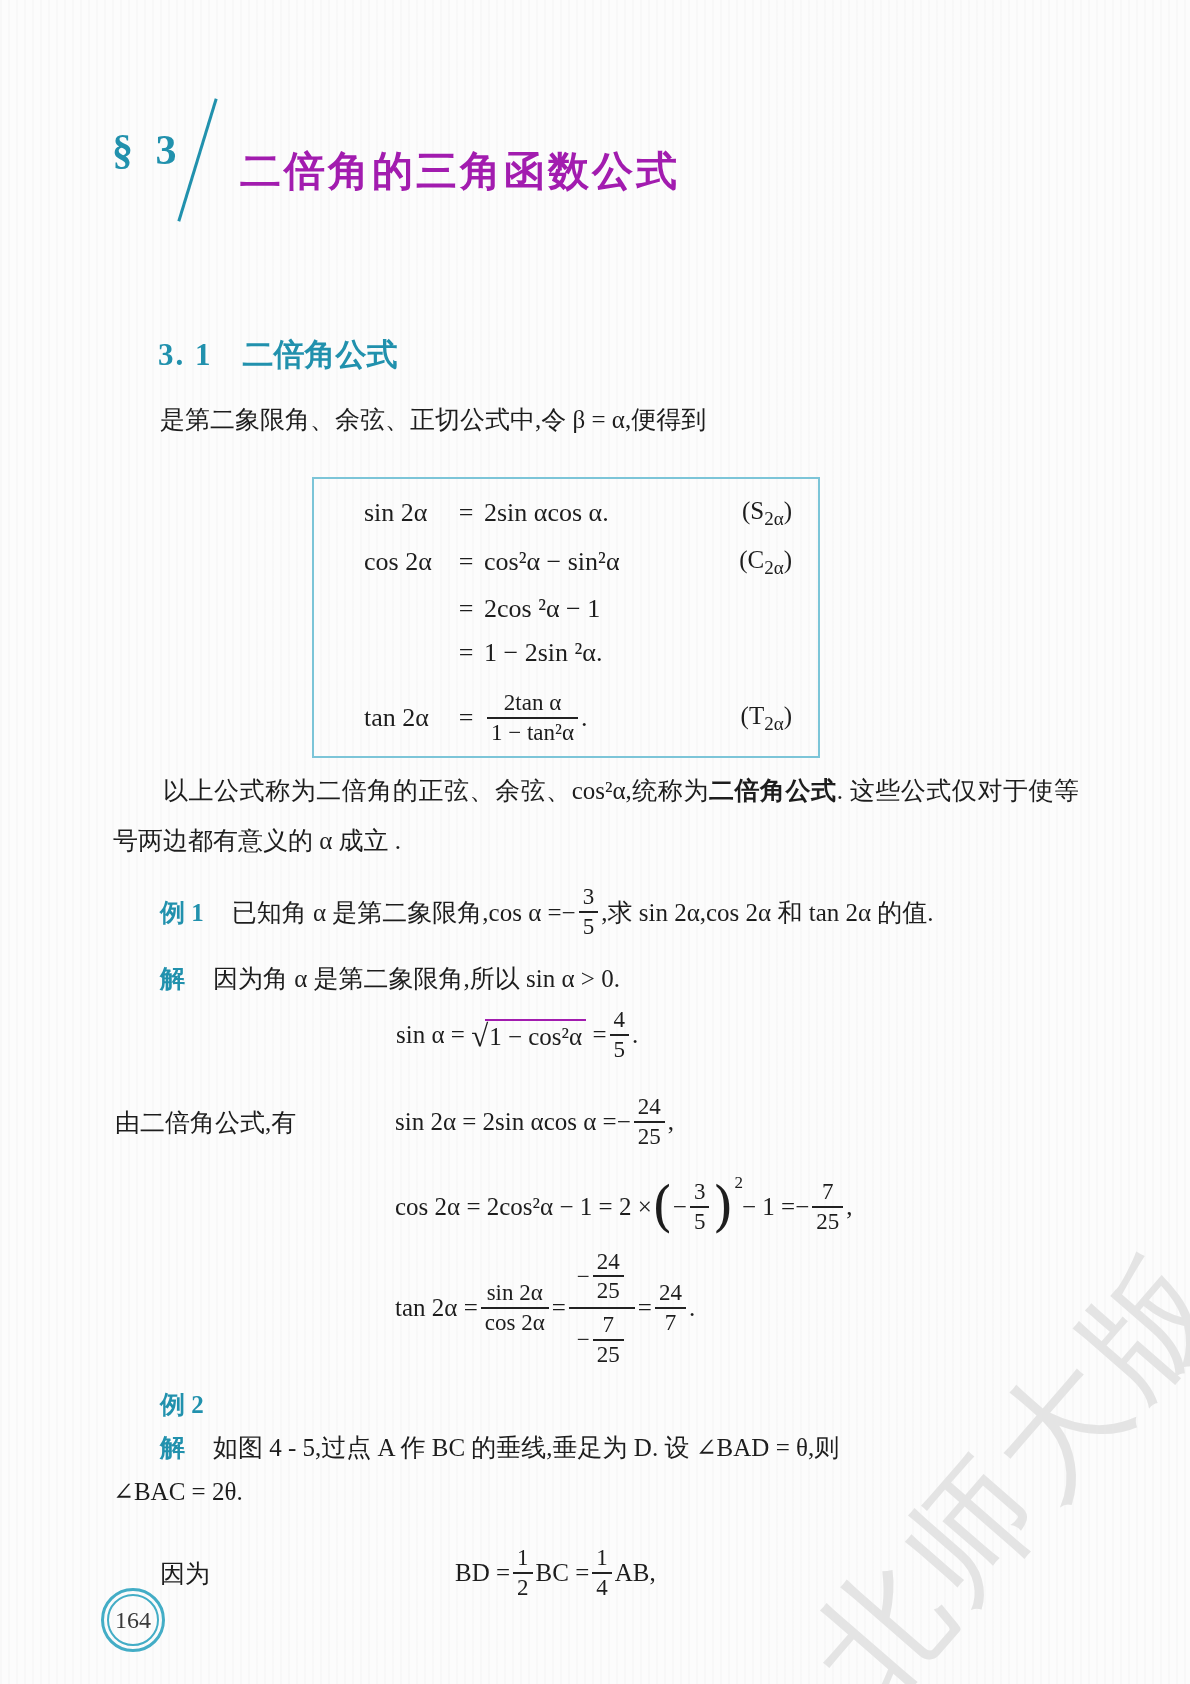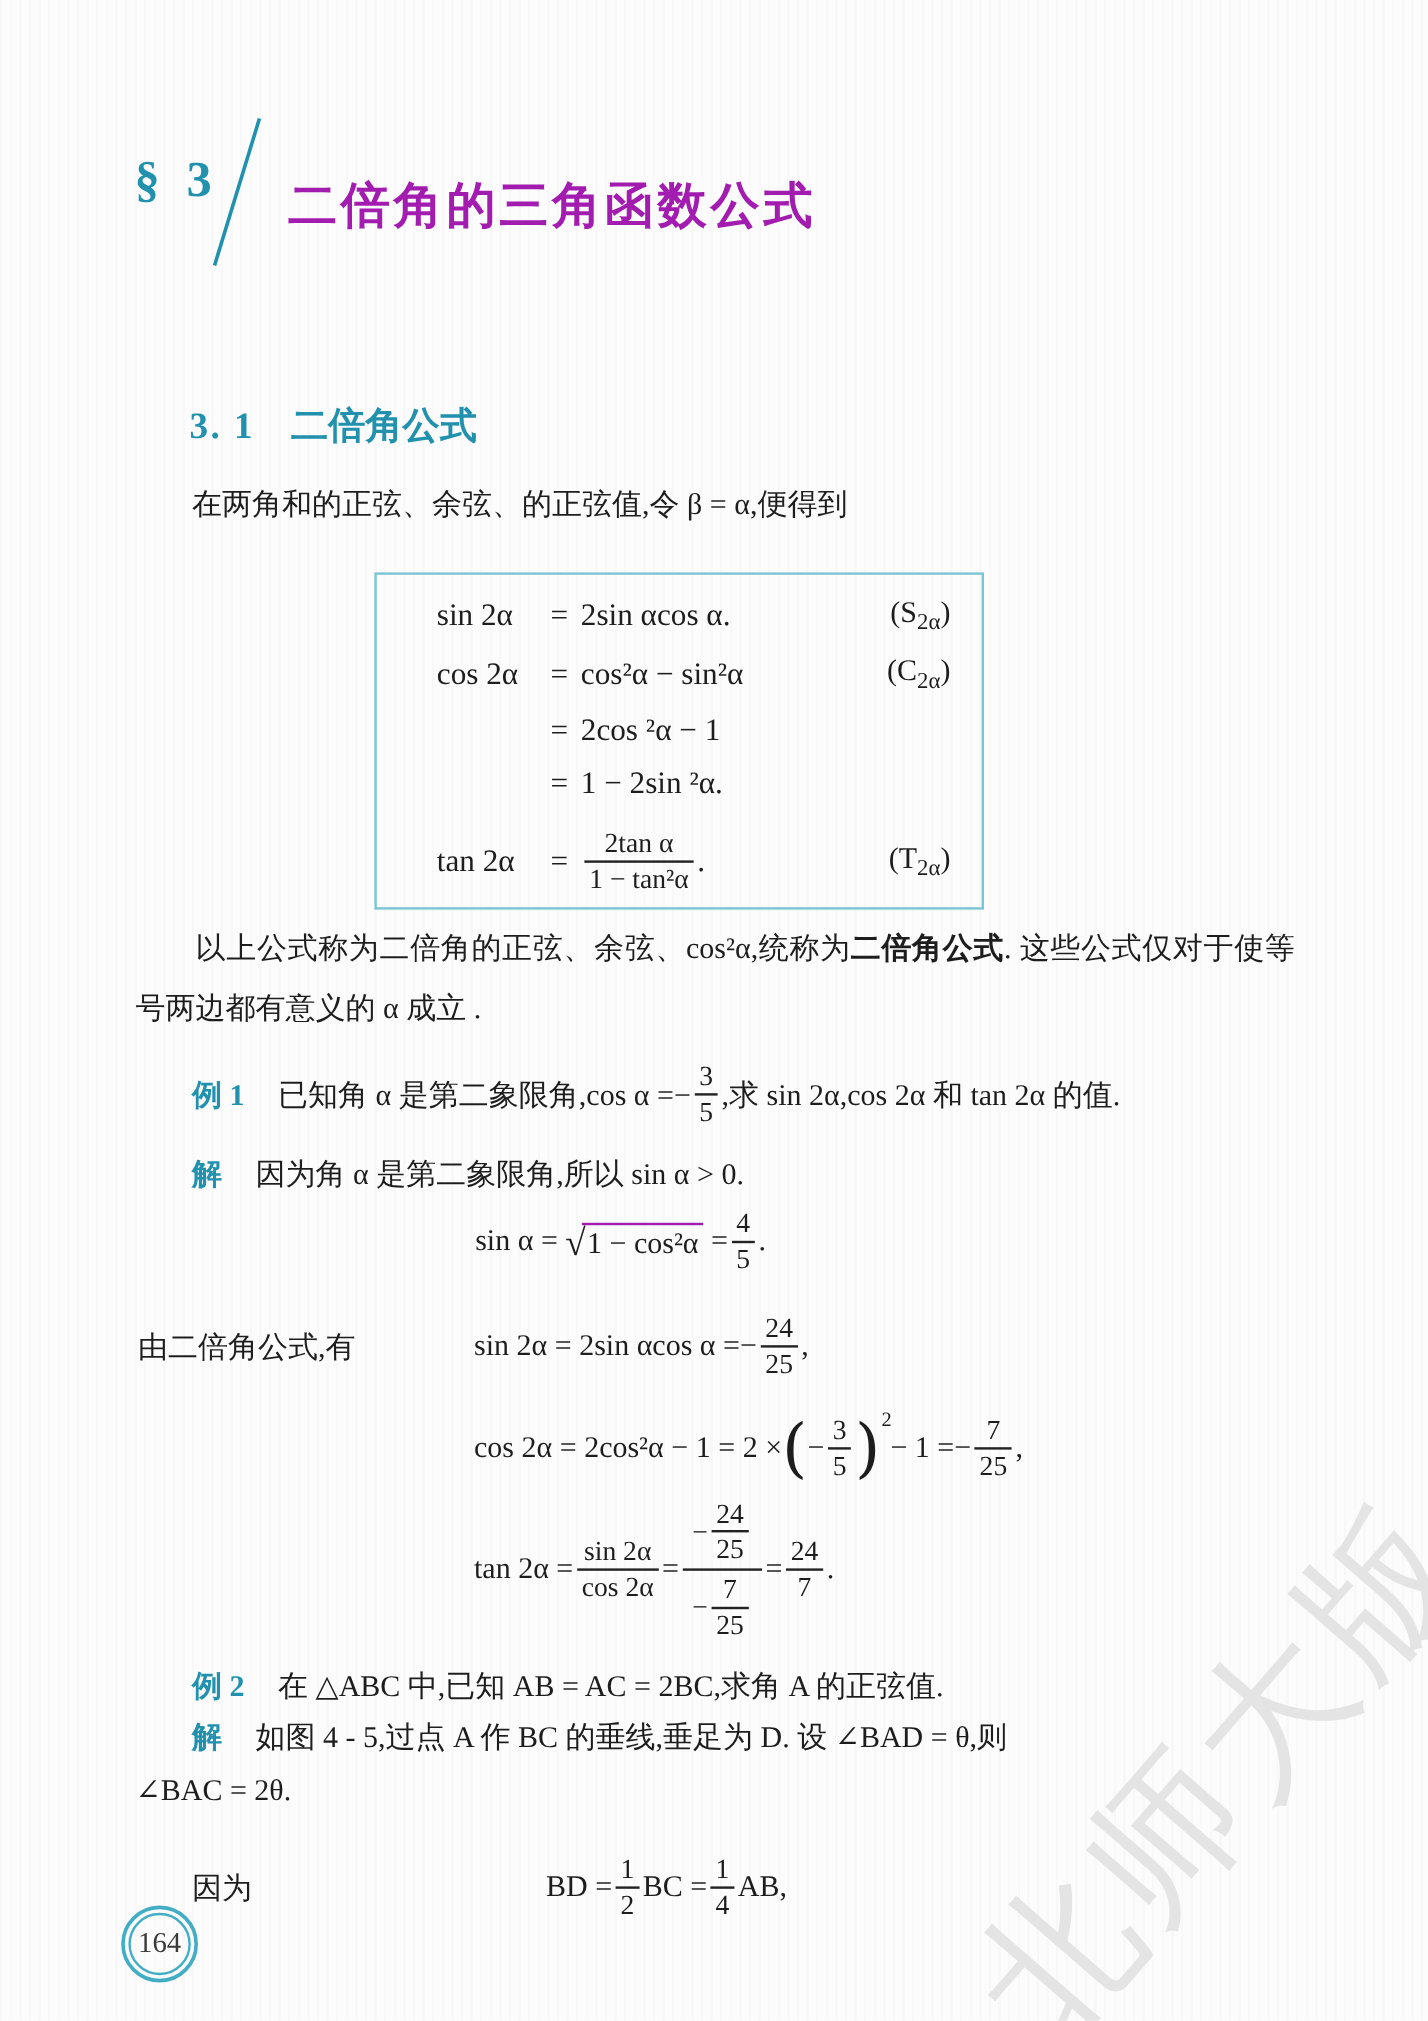--- a/index.html
+++ b/index.html
@@ -90,21 +90,21 @@
   .exrow{ display:flex; align-items:center; }
   .exlabel{ color:#2191ad; font-weight:bold; margin-right:28px; white-space:nowrap; }
   .mathline{ display:flex; align-items:center; white-space:nowrap; }
   .ex1{ left:160px; top:876px; height:72px; }
   .sol1{ left:160px; top:958px; height:40px; }
   .sinref{ left:396px; top:998px; height:74px; }
   .darow-lead{ left:115px; top:1082px; height:80px; display:flex; align-items:center; }
   .sin2a{ left:395px; top:1082px; height:80px; }
   .cos2a{ left:395px; top:1164px; height:86px; }
   .tan2a{ left:395px; top:1252px; height:112px; }
-  .ex2{ left:160px; top:1384px; height:40px; }
+  .ex2{ left:160px; top:1384px; height:40px;gap:32px; }
   .sol2a{ left:160px; top:1427px; height:40px; }
   .sol2b{ left:113px; top:1477px; height:40px; }
   .because-lead{ left:160px; top:1536px; height:74px; display:flex; align-items:center; }
   .bdline{ left:455px; top:1536px; height:74px; }
 
   
   .badge-outer{
     left:101px; top:1588px; width:64px; height:64px;
     border:3px solid #43adc6; border-radius:50%;
     display:flex; align-items:center; justify-content:center;
@@ -123,21 +123,21 @@
 <div class="content">
 
   <div class="abs sec-num">§ 3</div>
   <div class="abs slash"></div>
   <div class="abs chap-title">二倍角的三角函数公式</div>
 
   <div class="abs subsec">
     <span class="num">3. 1</span><span>二倍角公式</span>
   </div>
 
-  <div class="abs body-text intro">在两角和的正弦、余弦、的正弦值,令 β = α,便得到</div>
+  <div class="abs body-text intro">是第二象限角、余弦、正切公式中,令 β = α,便得到</div>
 
   <div class="abs fbox">
     <div class="frow r1">
       <span class="flhs">sin 2α</span>
       <span class="feq">=</span>
       <span>2sin αcos α.</span>
       <span class="ftag"><span>(S</span><sub>2α</sub><span>)</span></span>
     </div>
     <div class="frow r2">
       <span class="flhs">cos 2α</span>
@@ -259,21 +259,20 @@
     <span>=</span>
     <span class="frac">
       <span class="num">24</span>
       <span class="den">7</span>
     </span>
     <span>.</span>
   </div>
 
   <div class="abs body-text exrow ex2">
     <span class="exlabel">例 2</span>
-    <span>在 △ABC 中,已知 AB = AC = 2BC,求角 A 的正弦值.</span>
   </div>
 
   <div class="abs body-text exrow sol2a">
     <span class="exlabel">解</span>
     <span>如图 4 - 5,过点 A 作 BC 的垂线,垂足为 D. 设 ∠BAD = θ,则</span>
   </div>
   <div class="abs body-text sol2b">∠BAC = 2θ.</div>
 
   <div class="abs body-text because-lead">
     <span>因为</span>

